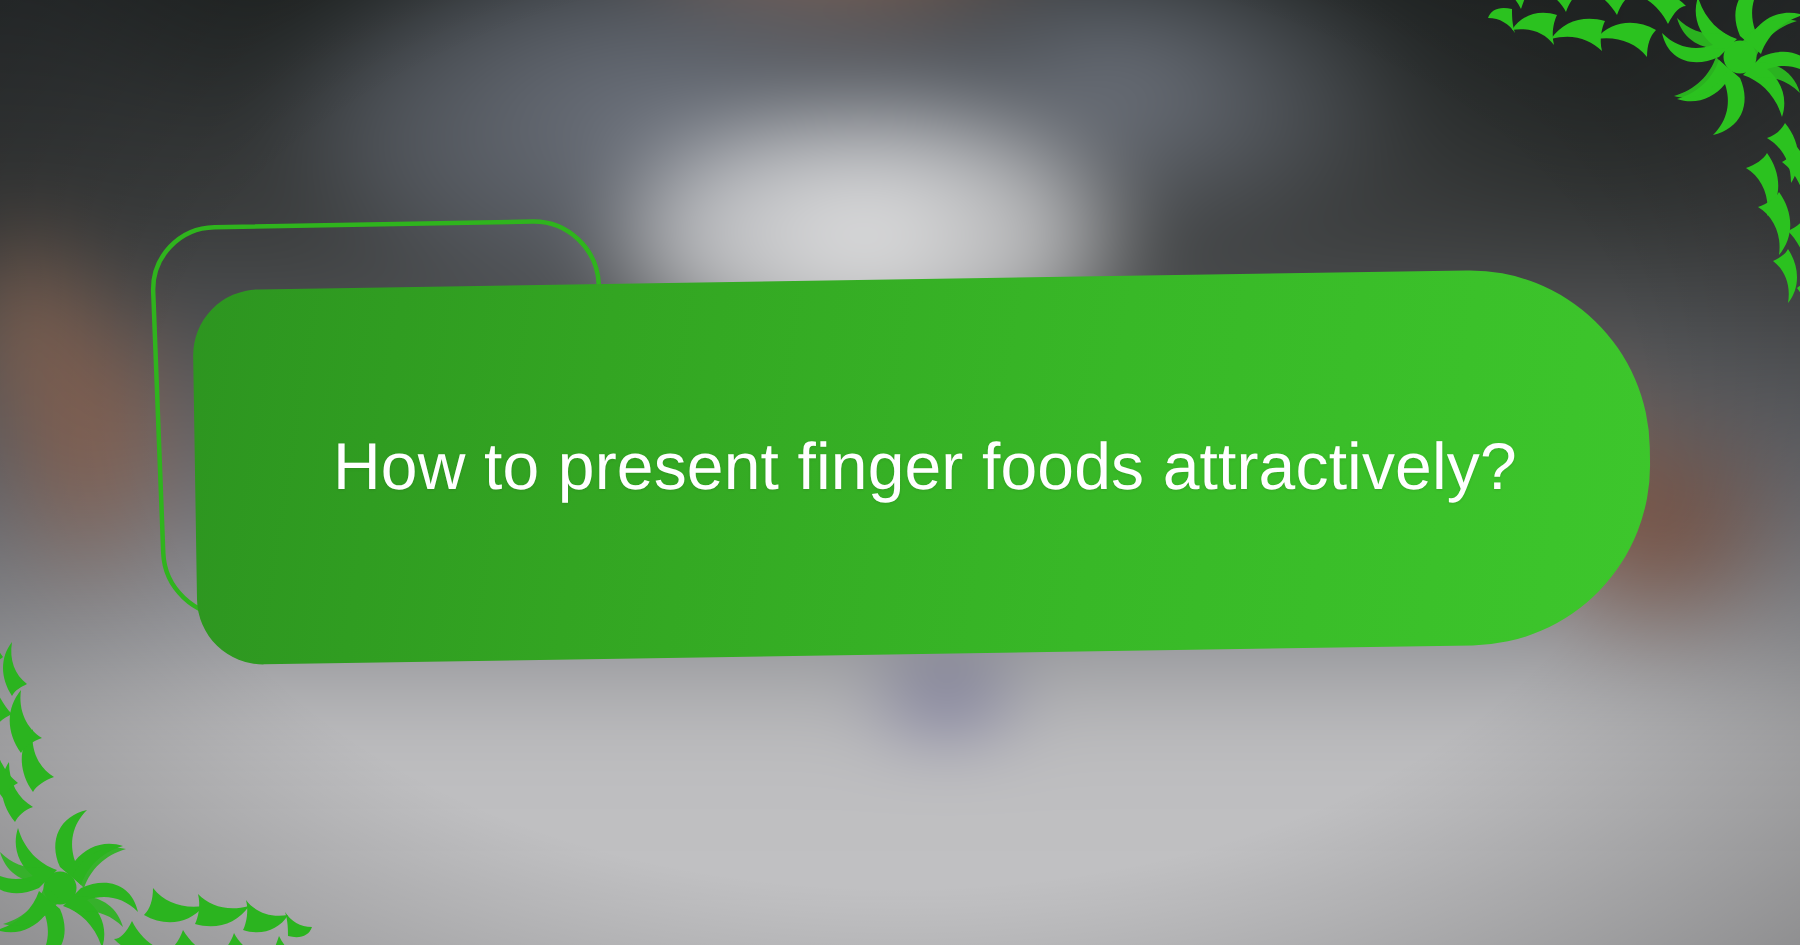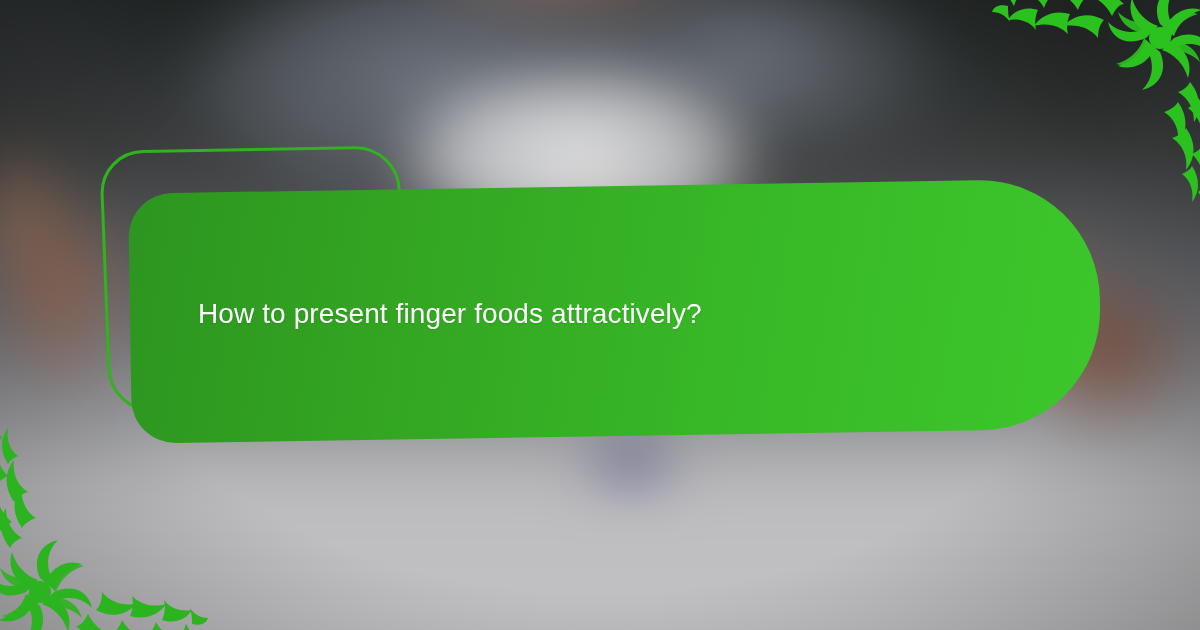--- a/index.html
+++ b/index.html
@@ -79,25 +79,25 @@
     width:970px; height:250px;
     border-radius:44px 120px 120px 44px;
     background:linear-gradient(100deg, #2d9520 0%, #33a522 28%, #38b827 62%, #3dc72c 100%);
     transform:rotate(-0.9deg);
     display:flex;
     align-items:center;
   }
 
   .title-text {
     color:#ffffff;
-    font-size:28px;
+    font-size:44px;
     font-weight:400;
     letter-spacing:.1px;
     line-height:1.25;
-    padding:0 96px 0 68px;
+    padding:0 96px 0 92px;
     transform:rotate(0.9deg);
     text-shadow:0 1px 2px rgba(0,0,0,.10);
     white-space:nowrap;
   }
 </style>
 </head>
 <body>
 
 <div id="stage">
 

